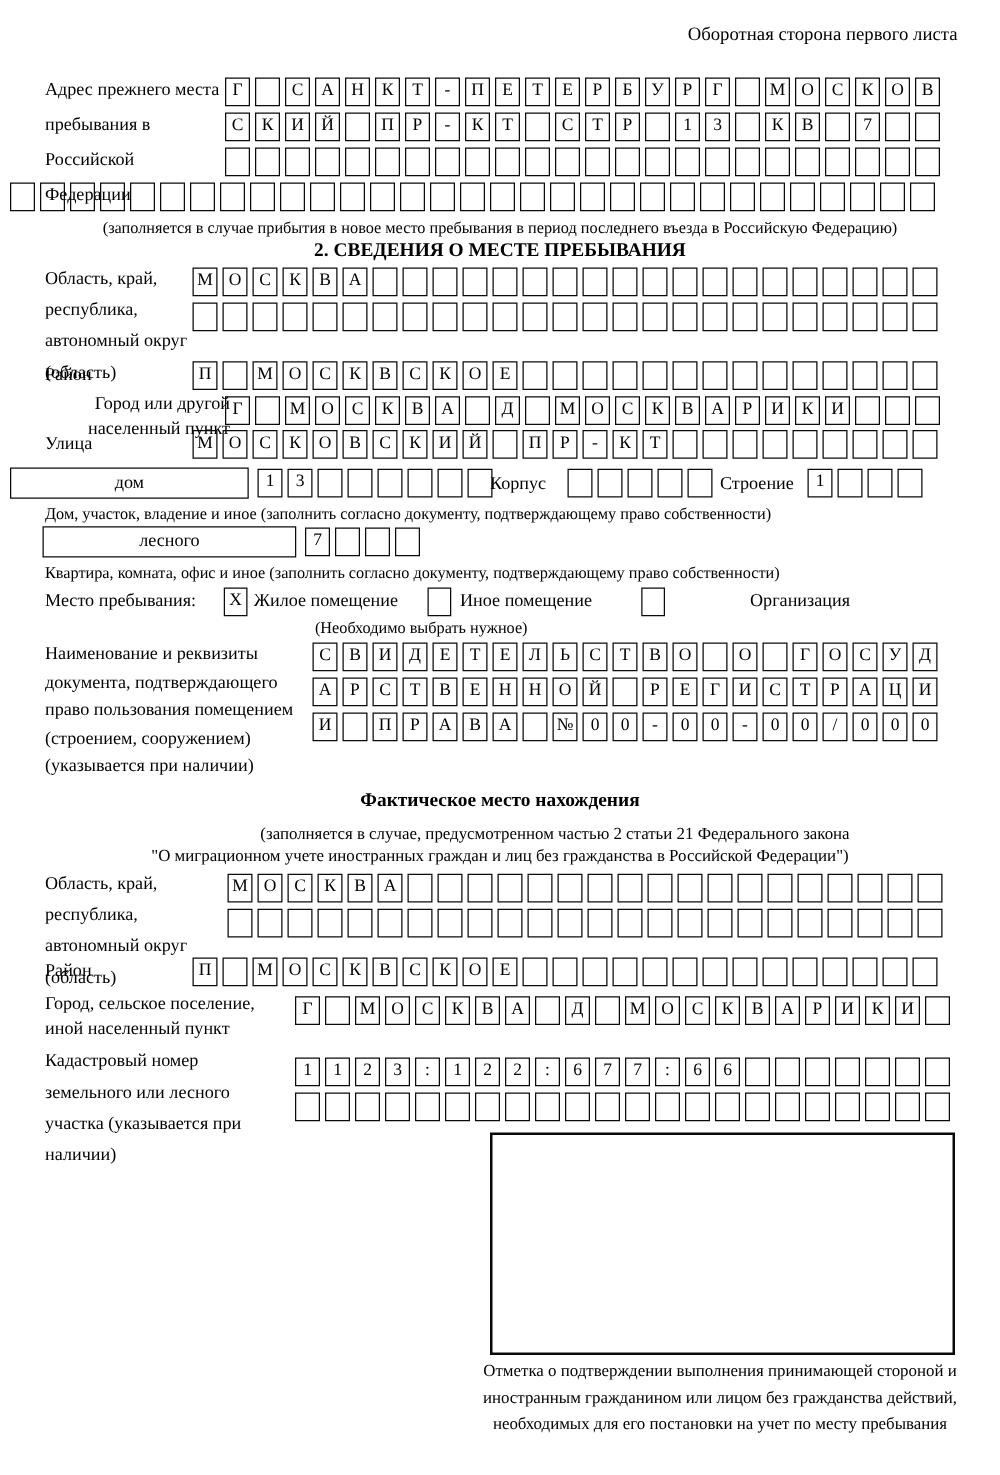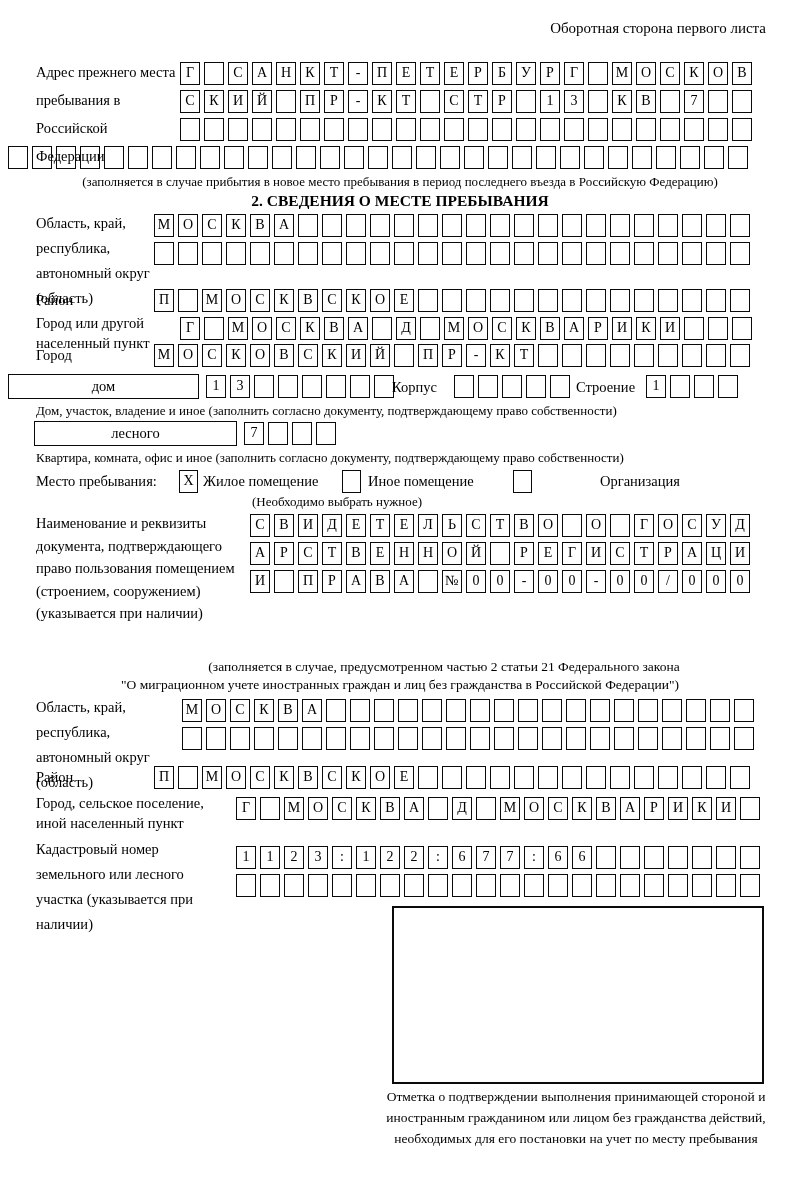--- a/index.html
+++ b/index.html
@@ -41,24 +41,24 @@
 
   <div class="abs sect-title" style="left:0;top:192px;">2. СВЕДЕНИЯ О МЕСТЕ ПРЕБЫВАНИЯ</div>
 
   <div class="abs label lh25" style="left:36px;top:211px;width:120px;">Область, край, республика, автономный округ (область)</div>
   <div class="cellrow" style="left:154px;top:214px;"><span class="cell">М</span><span class="cell">О</span><span class="cell">С</span><span class="cell">К</span><span class="cell">В</span><span class="cell">А</span><span class="cell"></span><span class="cell"></span><span class="cell"></span><span class="cell"></span><span class="cell"></span><span class="cell"></span><span class="cell"></span><span class="cell"></span><span class="cell"></span><span class="cell"></span><span class="cell"></span><span class="cell"></span><span class="cell"></span><span class="cell"></span><span class="cell"></span><span class="cell"></span><span class="cell"></span><span class="cell"></span><span class="cell"></span></div>
   <div class="cellrow" style="left:154px;top:242px;"><span class="cell"></span><span class="cell"></span><span class="cell"></span><span class="cell"></span><span class="cell"></span><span class="cell"></span><span class="cell"></span><span class="cell"></span><span class="cell"></span><span class="cell"></span><span class="cell"></span><span class="cell"></span><span class="cell"></span><span class="cell"></span><span class="cell"></span><span class="cell"></span><span class="cell"></span><span class="cell"></span><span class="cell"></span><span class="cell"></span><span class="cell"></span><span class="cell"></span><span class="cell"></span><span class="cell"></span><span class="cell"></span></div>
 
   <div class="abs label" style="left:36px;top:287px;">Район</div>
   <div class="cellrow" style="left:154px;top:289px;"><span class="cell">П</span><span class="cell"></span><span class="cell">М</span><span class="cell">О</span><span class="cell">С</span><span class="cell">К</span><span class="cell">В</span><span class="cell">С</span><span class="cell">К</span><span class="cell">О</span><span class="cell">Е</span><span class="cell"></span><span class="cell"></span><span class="cell"></span><span class="cell"></span><span class="cell"></span><span class="cell"></span><span class="cell"></span><span class="cell"></span><span class="cell"></span><span class="cell"></span><span class="cell"></span><span class="cell"></span><span class="cell"></span><span class="cell"></span></div>
 
-  <div class="abs label lh20" style="left:36px;top:313px;width:148px;">Город или другой населенный пункт</div>
+  <div class="abs label lh20" style="left:36px;top:313px;width:148px;text-align:right;">Город или другой населенный пункт</div>
   <div class="cellrow" style="left:180px;top:317px;"><span class="cell">Г</span><span class="cell"></span><span class="cell">М</span><span class="cell">О</span><span class="cell">С</span><span class="cell">К</span><span class="cell">В</span><span class="cell">А</span><span class="cell"></span><span class="cell">Д</span><span class="cell"></span><span class="cell">М</span><span class="cell">О</span><span class="cell">С</span><span class="cell">К</span><span class="cell">В</span><span class="cell">А</span><span class="cell">Р</span><span class="cell">И</span><span class="cell">К</span><span class="cell">И</span><span class="cell"></span><span class="cell"></span><span class="cell"></span></div>
 
-  <div class="abs label" style="left:36px;top:342px;">Город</div>
+  <div class="abs label" style="left:36px;top:342px;">Улица</div>
   <div class="cellrow" style="left:154px;top:344px;"><span class="cell">М</span><span class="cell">О</span><span class="cell">С</span><span class="cell">К</span><span class="cell">О</span><span class="cell">В</span><span class="cell">С</span><span class="cell">К</span><span class="cell">И</span><span class="cell">Й</span><span class="cell"></span><span class="cell">П</span><span class="cell">Р</span><span class="cell">-</span><span class="cell">К</span><span class="cell">Т</span><span class="cell"></span><span class="cell"></span><span class="cell"></span><span class="cell"></span><span class="cell"></span><span class="cell"></span><span class="cell"></span><span class="cell"></span><span class="cell"></span></div>
 
   <div class="namedbox" style="left:8px;top:374px;width:191px;">дом</div>
   <div class="cellrow" style="left:206px;top:375px;"><span class="cell">1</span><span class="cell">3</span><span class="cell"></span><span class="cell"></span><span class="cell"></span><span class="cell"></span><span class="cell"></span><span class="cell"></span></div>
   <div class="inlinelabel" style="left:392px;top:375px;">Корпус</div>
   <div class="cellrow" style="left:454px;top:375px;"><span class="cell"></span><span class="cell"></span><span class="cell"></span><span class="cell"></span><span class="cell"></span></div>
   <div class="inlinelabel" style="left:576px;top:375px;">Строение</div>
   <div class="cellrow" style="left:646px;top:375px;"><span class="cell">1</span><span class="cell"></span><span class="cell"></span><span class="cell"></span></div>
   <div class="abs note-left" style="left:36px;top:403px;">Дом, участок, владение и иное (заполнить согласно документу, подтверждающему право собственности)</div>
 
@@ -73,20 +73,21 @@
   <div class="inlinelabel" style="left:368px;top:469px;">Иное помещение</div>
   <span class="checkbox abs" style="left:513px;top:470px;"></span>
   <div class="inlinelabel" style="left:554px;top:469px;margin-left:46px;">Организация</div>
   <div class="abs note-left" style="left:162px;top:494px;width:350px;text-align:center;">(Необходимо выбрать нужное)</div>
 
   <div class="abs label lh22" style="left:36px;top:512px;width:208px;">Наименование и реквизиты документа, подтверждающего право пользования помещением (строением, сооружением) (указывается при наличии)</div>
   <div class="cellrow" style="left:250px;top:514px;"><span class="cell">С</span><span class="cell">В</span><span class="cell">И</span><span class="cell">Д</span><span class="cell">Е</span><span class="cell">Т</span><span class="cell">Е</span><span class="cell">Л</span><span class="cell">Ь</span><span class="cell">С</span><span class="cell">Т</span><span class="cell">В</span><span class="cell">О</span><span class="cell"></span><span class="cell">О</span><span class="cell"></span><span class="cell">Г</span><span class="cell">О</span><span class="cell">С</span><span class="cell">У</span><span class="cell">Д</span></div>
   <div class="cellrow" style="left:250px;top:542px;"><span class="cell">А</span><span class="cell">Р</span><span class="cell">С</span><span class="cell">Т</span><span class="cell">В</span><span class="cell">Е</span><span class="cell">Н</span><span class="cell">Н</span><span class="cell">О</span><span class="cell">Й</span><span class="cell"></span><span class="cell">Р</span><span class="cell">Е</span><span class="cell">Г</span><span class="cell">И</span><span class="cell">С</span><span class="cell">Т</span><span class="cell">Р</span><span class="cell">А</span><span class="cell">Ц</span><span class="cell">И</span></div>
   <div class="cellrow" style="left:250px;top:570px;"><span class="cell">И</span><span class="cell"></span><span class="cell">П</span><span class="cell">Р</span><span class="cell">А</span><span class="cell">В</span><span class="cell">А</span><span class="cell"></span><span class="cell">№</span><span class="cell">0</span><span class="cell">0</span><span class="cell">-</span><span class="cell">0</span><span class="cell">0</span><span class="cell">-</span><span class="cell">0</span><span class="cell">0</span><span class="cell">/</span><span class="cell">0</span><span class="cell">0</span><span class="cell">0</span></div>
 
+  <div class="abs sect-title" style="left:0;top:632px;">Фактическое место нахождения</div>
   <div class="abs note" style="left:0;top:659px;font-size:13.5px;padding-left:44px;">(заполняется в случае, предусмотренном частью 2 статьи 21 Федерального закона</div>
   <div class="abs note" style="left:0;top:677px;font-size:13.5px;">"О миграционном учете иностранных граждан и лиц без гражданства в Российской Федерации")</div>
 
   <div class="abs label lh25" style="left:36px;top:695px;width:150px;">Область, край, республика, автономный округ (область)</div>
   <div class="cellrow" style="left:182px;top:699px;"><span class="cell">М</span><span class="cell">О</span><span class="cell">С</span><span class="cell">К</span><span class="cell">В</span><span class="cell">А</span><span class="cell"></span><span class="cell"></span><span class="cell"></span><span class="cell"></span><span class="cell"></span><span class="cell"></span><span class="cell"></span><span class="cell"></span><span class="cell"></span><span class="cell"></span><span class="cell"></span><span class="cell"></span><span class="cell"></span><span class="cell"></span><span class="cell"></span><span class="cell"></span><span class="cell"></span><span class="cell"></span></div>
   <div class="cellrow" style="left:182px;top:727px;"><span class="cell"></span><span class="cell"></span><span class="cell"></span><span class="cell"></span><span class="cell"></span><span class="cell"></span><span class="cell"></span><span class="cell"></span><span class="cell"></span><span class="cell"></span><span class="cell"></span><span class="cell"></span><span class="cell"></span><span class="cell"></span><span class="cell"></span><span class="cell"></span><span class="cell"></span><span class="cell"></span><span class="cell"></span><span class="cell"></span><span class="cell"></span><span class="cell"></span><span class="cell"></span><span class="cell"></span></div>
 
   <div class="abs label" style="left:36px;top:764px;">Район</div>
   <div class="cellrow" style="left:154px;top:766px;"><span class="cell">П</span><span class="cell"></span><span class="cell">М</span><span class="cell">О</span><span class="cell">С</span><span class="cell">К</span><span class="cell">В</span><span class="cell">С</span><span class="cell">К</span><span class="cell">О</span><span class="cell">Е</span><span class="cell"></span><span class="cell"></span><span class="cell"></span><span class="cell"></span><span class="cell"></span><span class="cell"></span><span class="cell"></span><span class="cell"></span><span class="cell"></span><span class="cell"></span><span class="cell"></span><span class="cell"></span><span class="cell"></span><span class="cell"></span></div>
 

